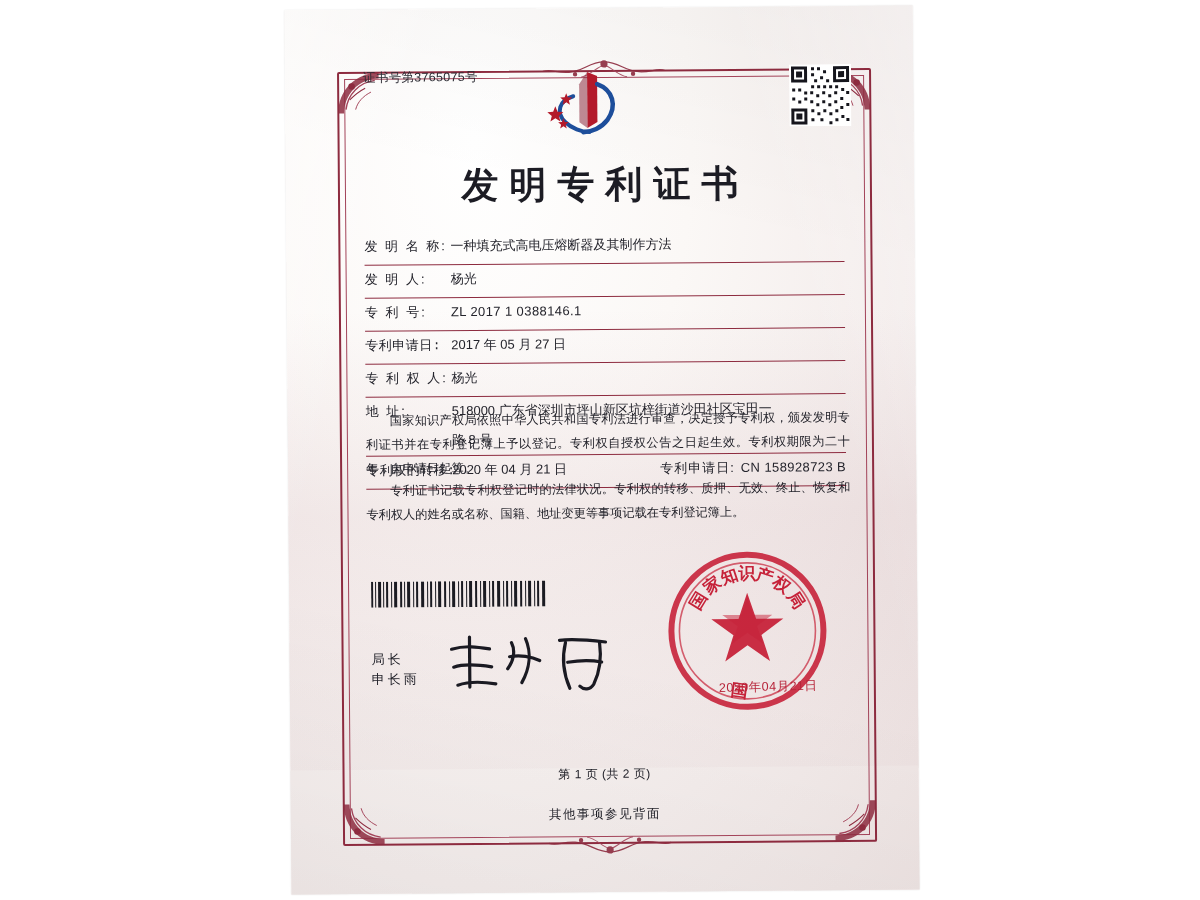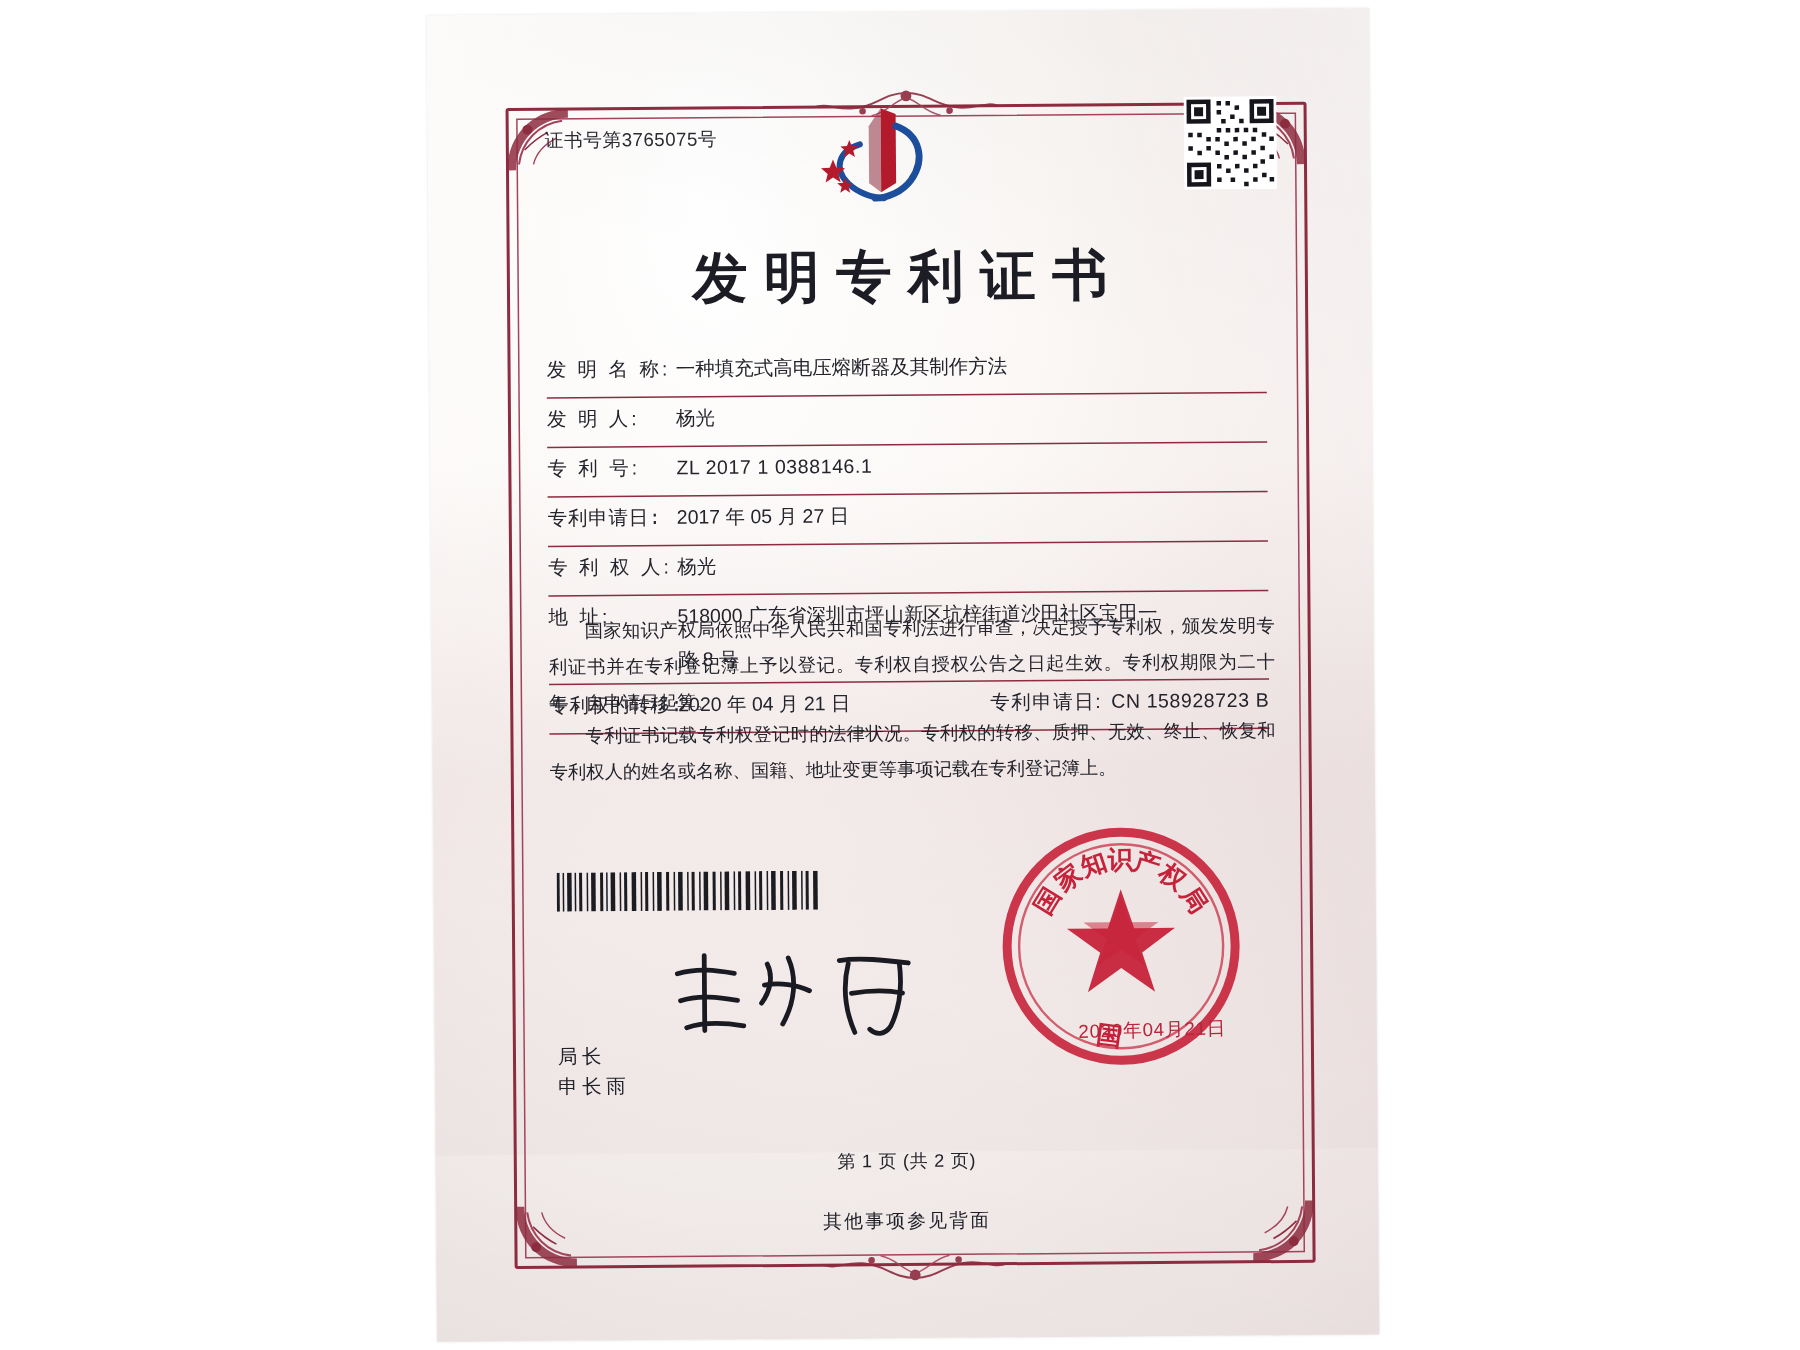--- a/index.html
+++ b/index.html
@@ -81,21 +81,21 @@
     opacity: .9;
   }
   .edge-orn.top { left: 50%; top: -13px; transform: translateX(-50%); width: 150px; height: 26px; }
   .edge-orn.bottom { left: 50%; bottom: -13px; transform: translateX(-50%) scaleY(-1); width: 150px; height: 26px; }
   .edge-orn svg { width: 100%; height: 100%; display: block; }
 
   
   .cert-no {
     position: absolute;
     left: 78px;
-    top: 76px;
+    top: 60px;
     font-size: 12.5px;
     color: #2b2b33;
     letter-spacing: .3px;
     font-family: "Liberation Sans", sans-serif;
   }
 
   .emblem {
     position: absolute;
     left: 258px;
     top: 58px;
@@ -224,21 +224,20 @@
 
   .director {
     position: absolute;
     left: 82px;
     top: 640px;
     font-size: 13px;
     line-height: 1.55;
     color: #22222a;
     letter-spacing: 3px;
     font-family: "Liberation Sans", sans-serif;
-    margin-top: 45px;
   }
 
   .signature {
     position: absolute;
     left: 150px;
     top: 618px;
     width: 190px;
     height: 72px;
     color: #1a1a22;
   }

